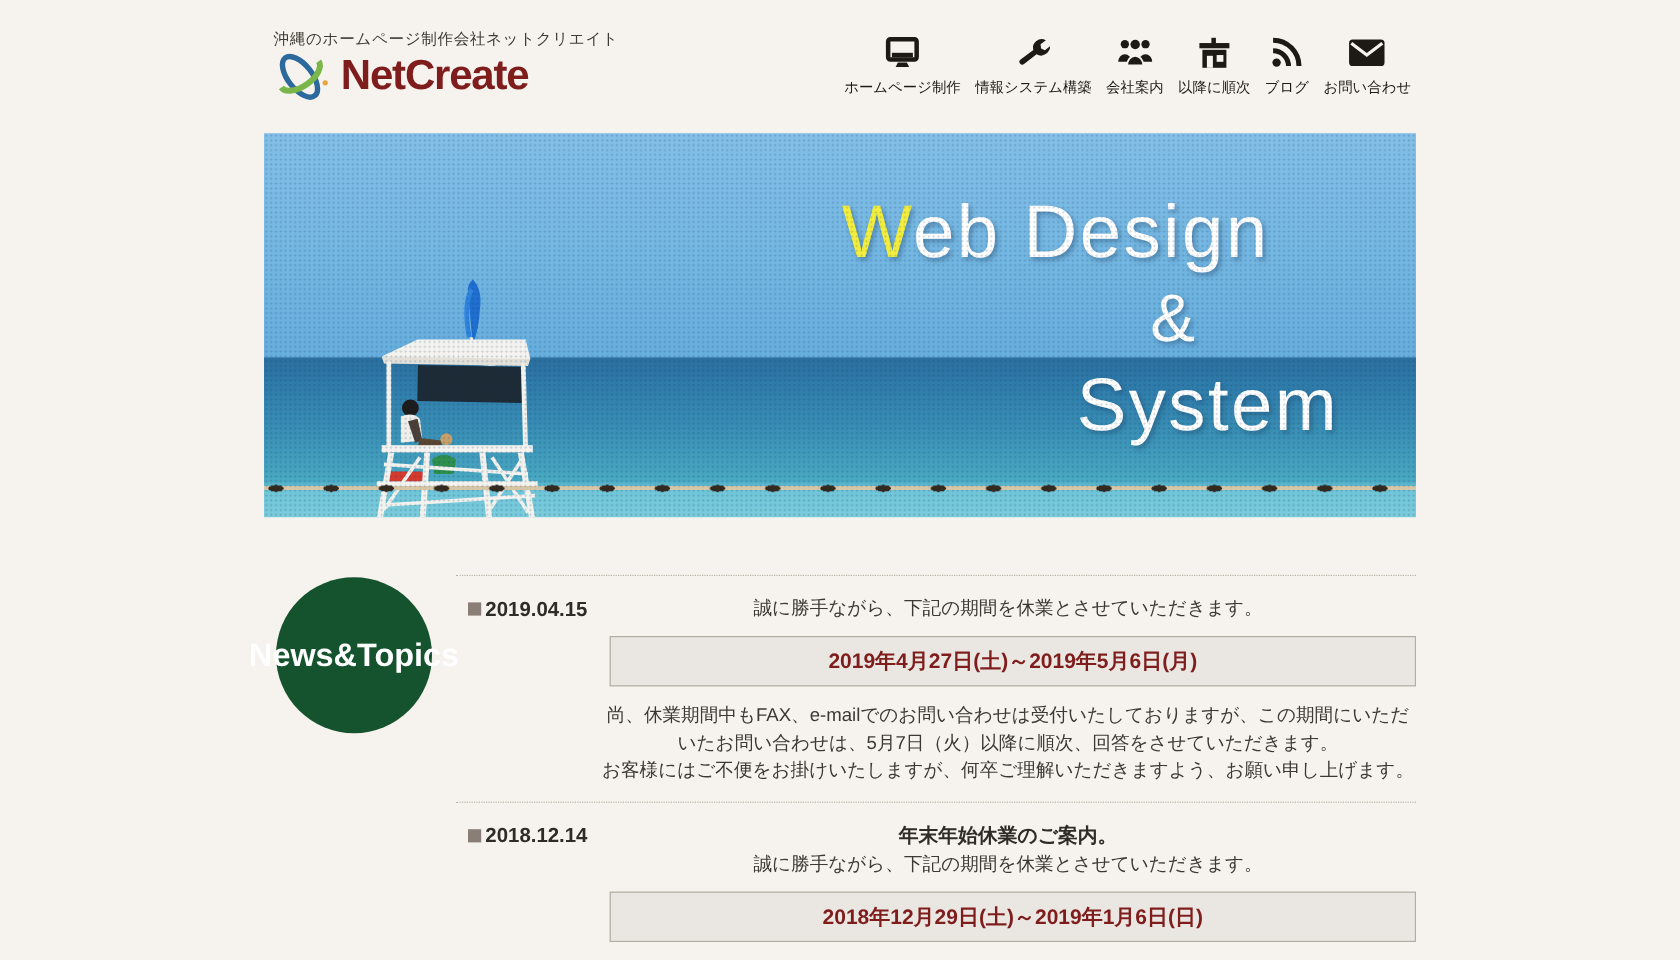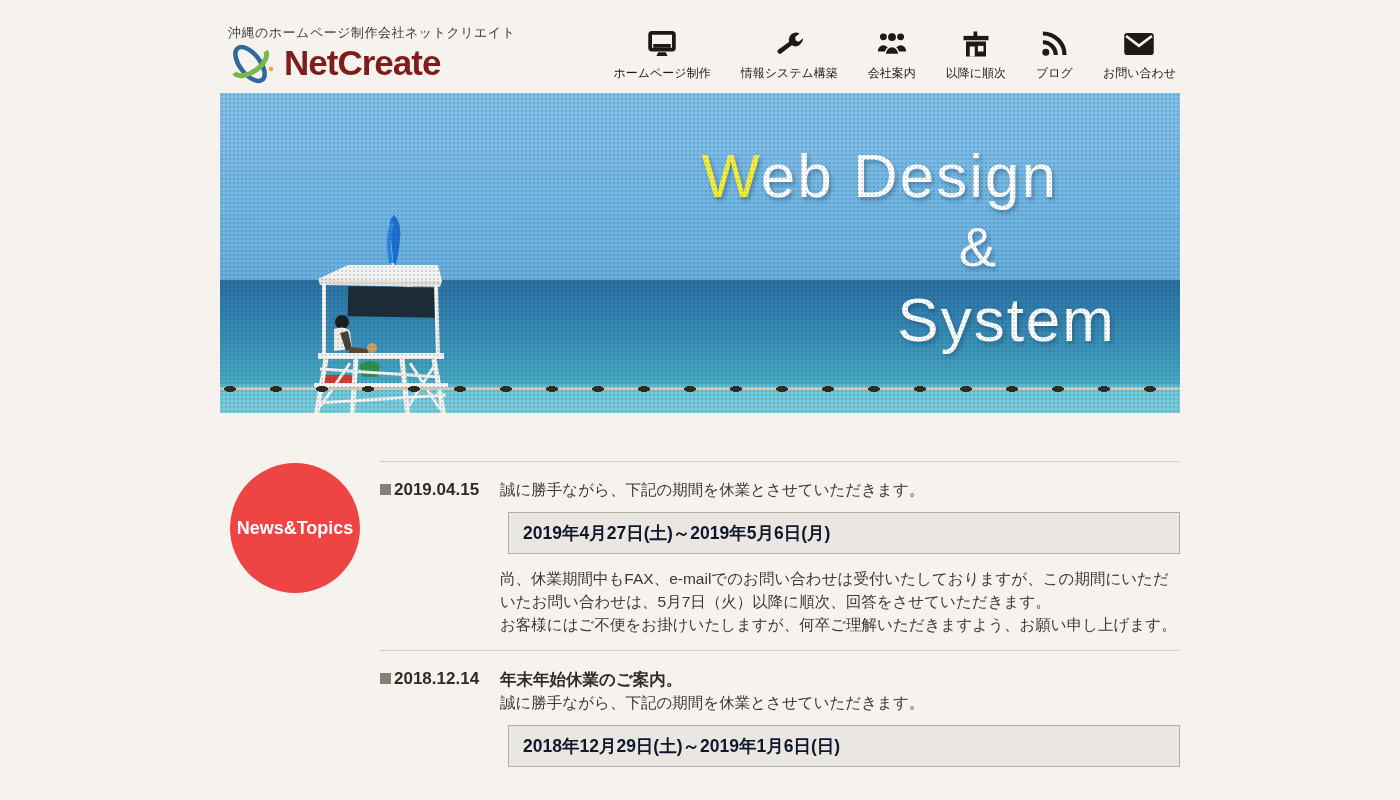--- a/index.html
+++ b/index.html
@@ -5,34 +5,34 @@
   * { margin:0; padding:0; box-sizing:border-box; }
   html,body { width:1400px; height:800px; overflow:hidden; }
   body {
     background:#f6f3ee;
     font-family:"Liberation Sans","DejaVu Sans",sans-serif;
     color:#332f2a;
   }
   .page { width:960px; margin:0 auto; position:relative; }
 
   
-  .header { position:relative; height:93px; }
+  .header { position:relative; height:111px; }
   .tagline {
     position:absolute; left:8px; top:24px;
     font-size:13px; color:#3f3b35; letter-spacing:.5px;
   }
   .brand { position:absolute; left:4px; top:40px; display:flex; align-items:center; }
   .logo-mark { width:52px; height:46px; }
   .brand-name {
     font-size:35px; font-weight:800; letter-spacing:-1px; color:#7f1d1d;
     margin-left:8px; line-height:46px;
   }
   .nav {
     position:absolute; right:4px; top:30px;
-    display:flex; gap:30px;font-family:Liberation Mono, monospace;
+    display:flex; gap:12px;font-family:Liberation Mono, monospace;
   }
   .nav-item { display:flex; flex-direction:column; align-items:center; gap:7px; cursor:pointer; }
   .nav-item svg { display:block; }
   .nav-label { font-size:12px; color:#1d1a16; white-space:nowrap; }
 
   
   .hero {
     position:relative; width:960px; height:320px; overflow:hidden;
     background:linear-gradient(180deg,
       #83bfe7 0%, #74b7e2 30%, #67aedd 58.3%,
@@ -62,42 +62,43 @@
   .ht-yellow { color:#f3ee3e; }
 
   
   .tower { position:absolute; left:70px; bottom:-4px; width:180px; height:210px; }
 
   
   .news { display:flex; margin-top:48px; }
   .badge-col { width:160px; flex:0 0 160px; }
   .news-badge {
     width:130px; height:130px; border-radius:50%;
-    background:#ef4444; color:#fff;
+    background:#14532d; color:#fff;
     display:flex; align-items:center; justify-content:center;
-    font-size:18px; font-weight:700; letter-spacing:0;
+    font-size:27px; font-weight:700; letter-spacing:0;
     margin-left:10px; margin-top:2px;
   }
   .items-col { flex:1; }
   .news-item {
     border-top:1px dotted #b9b2a6;
     padding:16px 0 14px;
     display:flex;
+    text-align:center;
   }
   .date-col { width:120px; flex:0 0 120px; font-size:17px; font-weight:700; color:#2f2b27; line-height:24px; }
   .date-square {
     display:inline-block; width:11px; height:11px; background:#8a7f76;
     margin-right:3px;
   }
   .content-col { flex:1; font-size:15.5px; line-height:24px; color:#3c3833; }
   .item-title { font-size:16.5px; font-weight:700; color:#2f2b27; line-height:24px; }
   .period-box {
     margin:10px 0 13px 8px; padding:8px 14px;
     background:#eae7e2; border:1px solid #b3ada3;
-    font-size:17.5px; font-weight:700; color:#0f172a;
+    font-size:17.5px; font-weight:700; color:#7f1d1d;
   }
   .note-par { line-height:23px; }
 </style>
 </head>
 <body>
 
 <div class="page">
 
   <div class="header">
     <div class="tagline">沖縄のホームページ制作会社ネットクリエイト</div>

